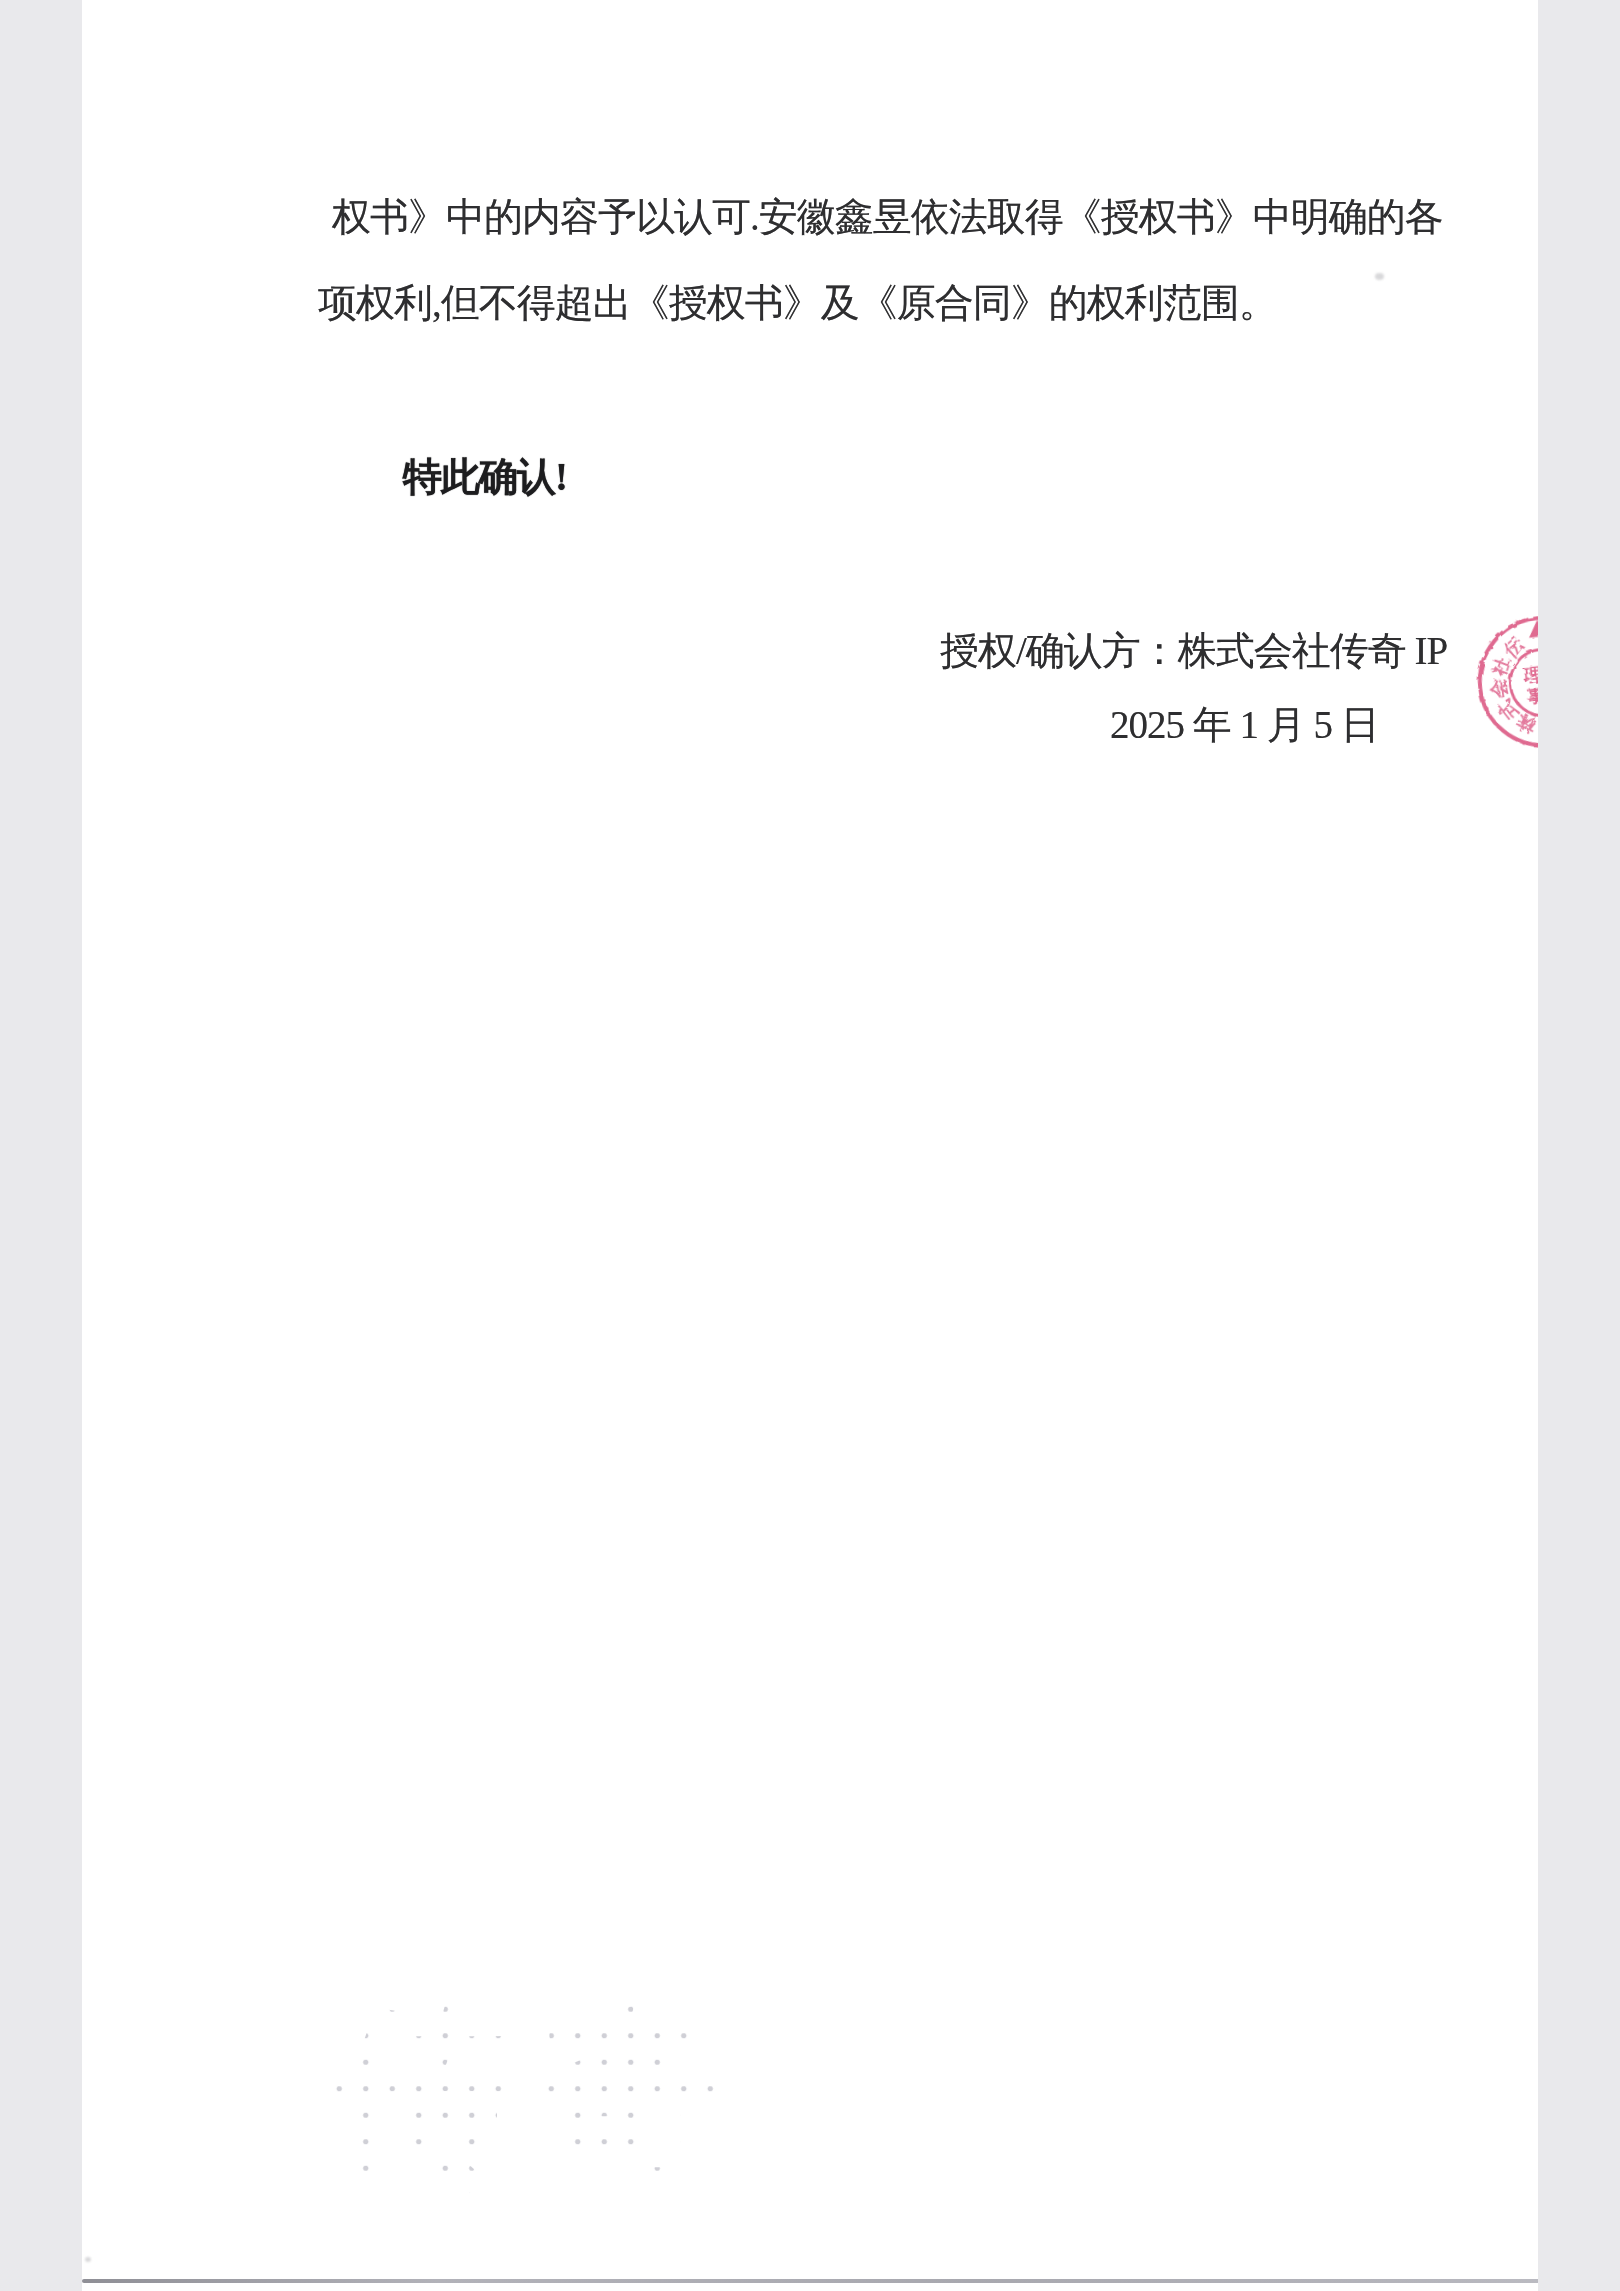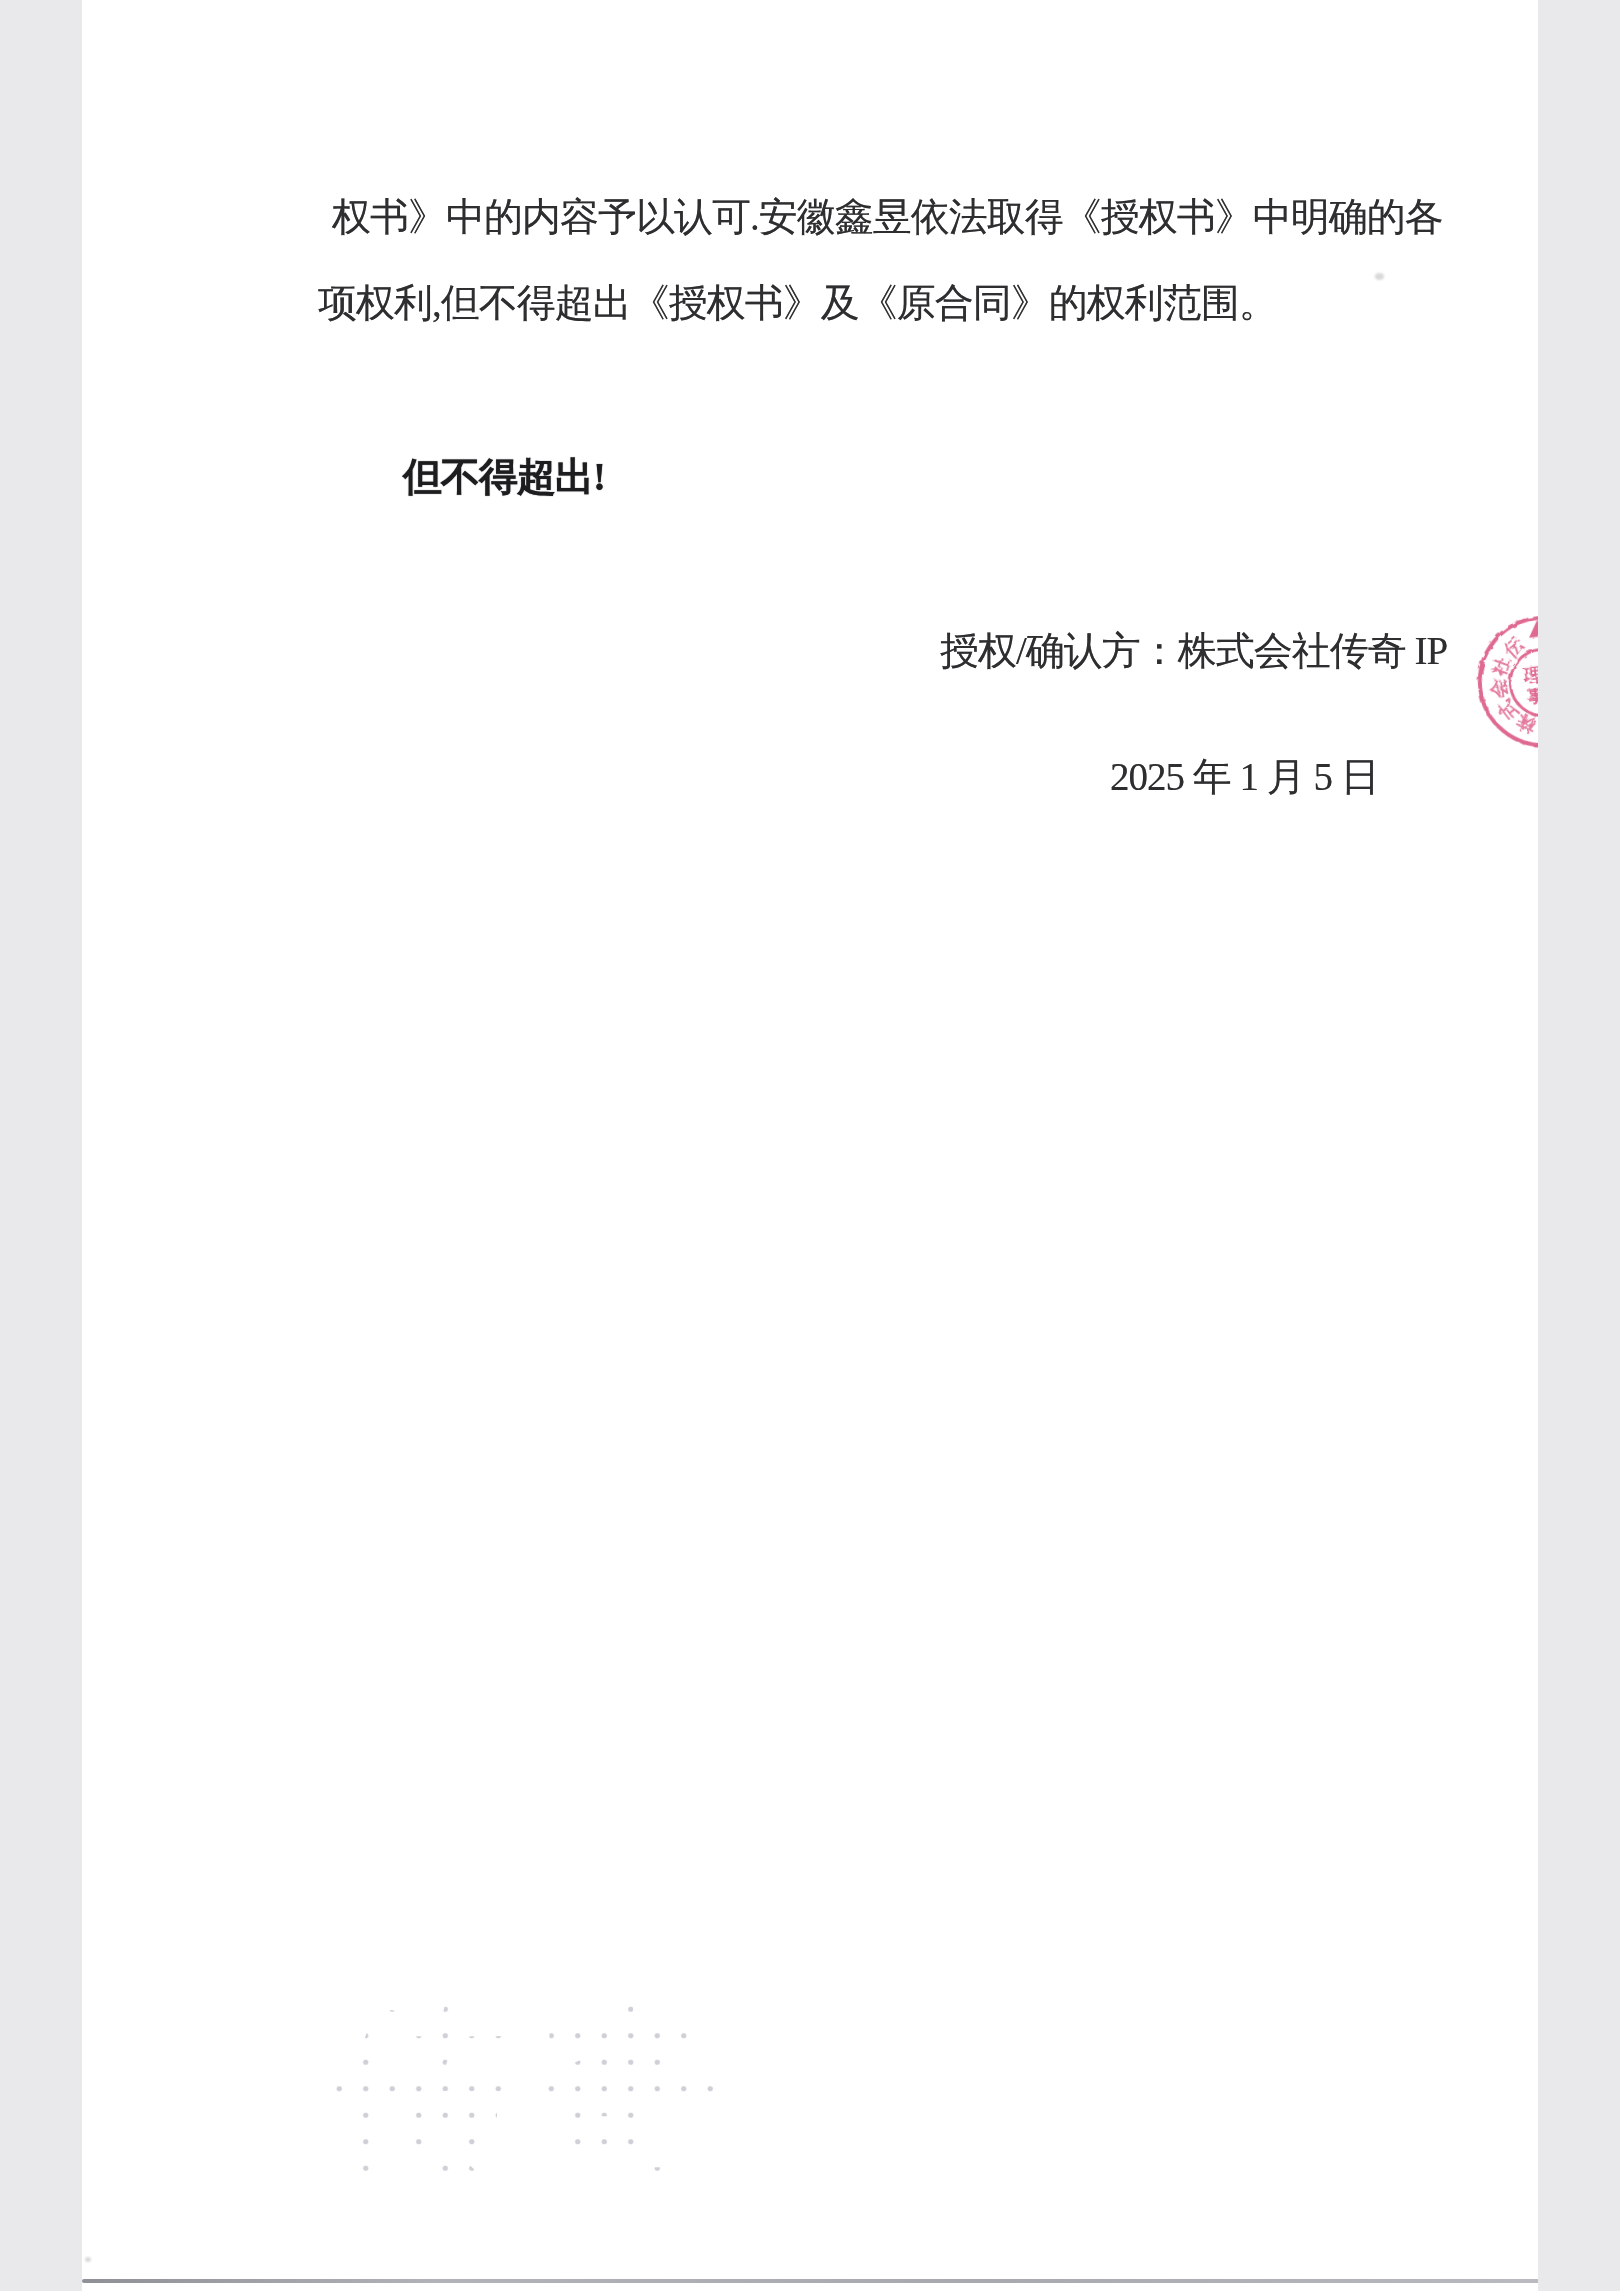--- a/index.html
+++ b/index.html
@@ -67,25 +67,25 @@
 </head>
 <body>
 
 <div class="page">
 
   <div class="line" style="left:250px;top:193px">权书》中的内容予以认可.安徽鑫昱依法取得《授权书》中明确的各</div>
 
   <div class="line" style="left:236px;top:279px">项权利,但不得超出《授权书》及《原合同》的权利范围。</div>
 
 
-  <div class="line bold" style="left:321px;top:453px">但不得超出!</div>
+  <div class="line bold" style="left:321px;top:453px">特此确认!</div>
 
   <div class="line" style="left:858px;top:627px">授权/确认方：株式会社传奇 IP</div>
 
-  <div class="line" style="left:1028px;top:753px">2025 年 1 月 5 日</div>
+  <div class="line" style="left:1028px;top:701px">2025 年 1 月 5 日</div>
 
   <div class="seal">
     <svg width="139" height="139" viewBox="0 0 142 142">
       <defs>
         <filter id="inkrough" x="-15%" y="-15%" width="130%" height="130%">
           <feTurbulence type="fractalNoise" baseFrequency="0.12" numOctaves="2" result="n"></feTurbulence>
           <feDisplacementMap in="SourceGraphic" in2="n" scale="4"></feDisplacementMap>
         </filter>
       </defs>
       <g filter="url(#inkrough)" transform="rotate(-6 71 71)">

